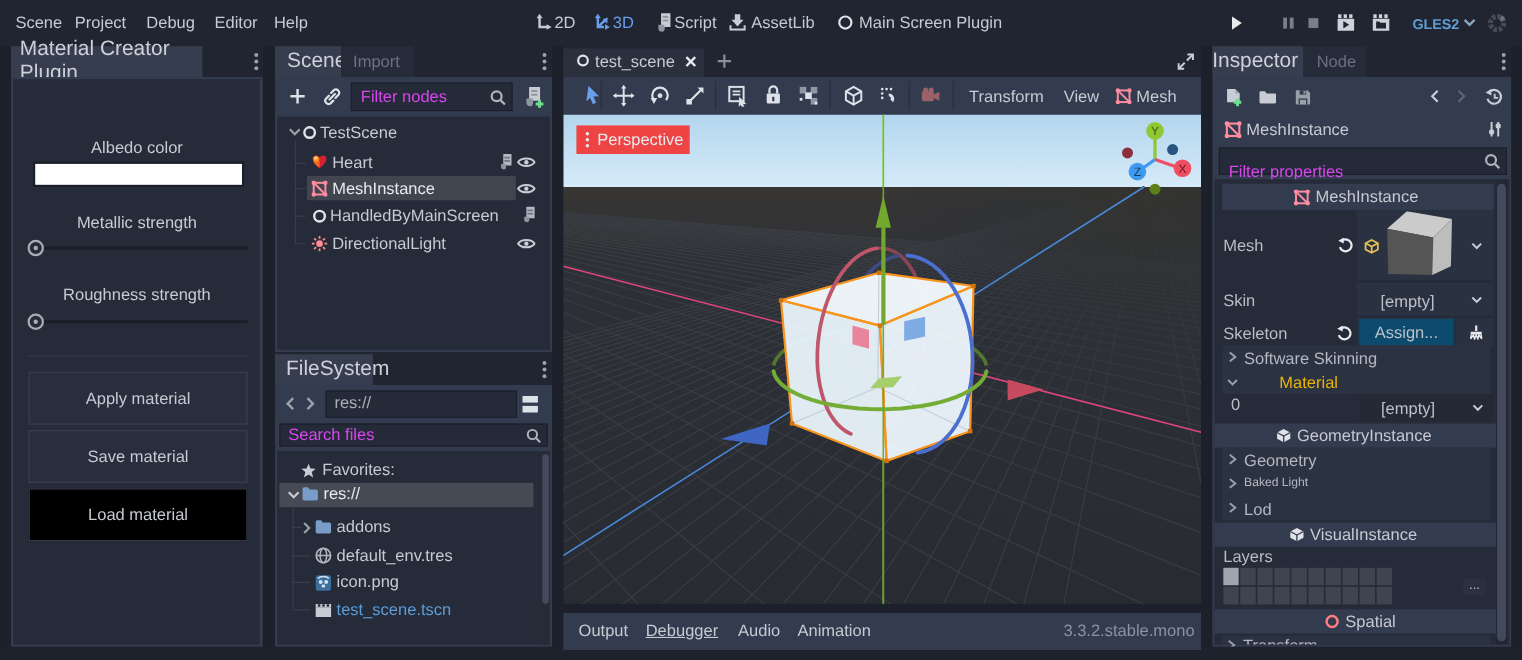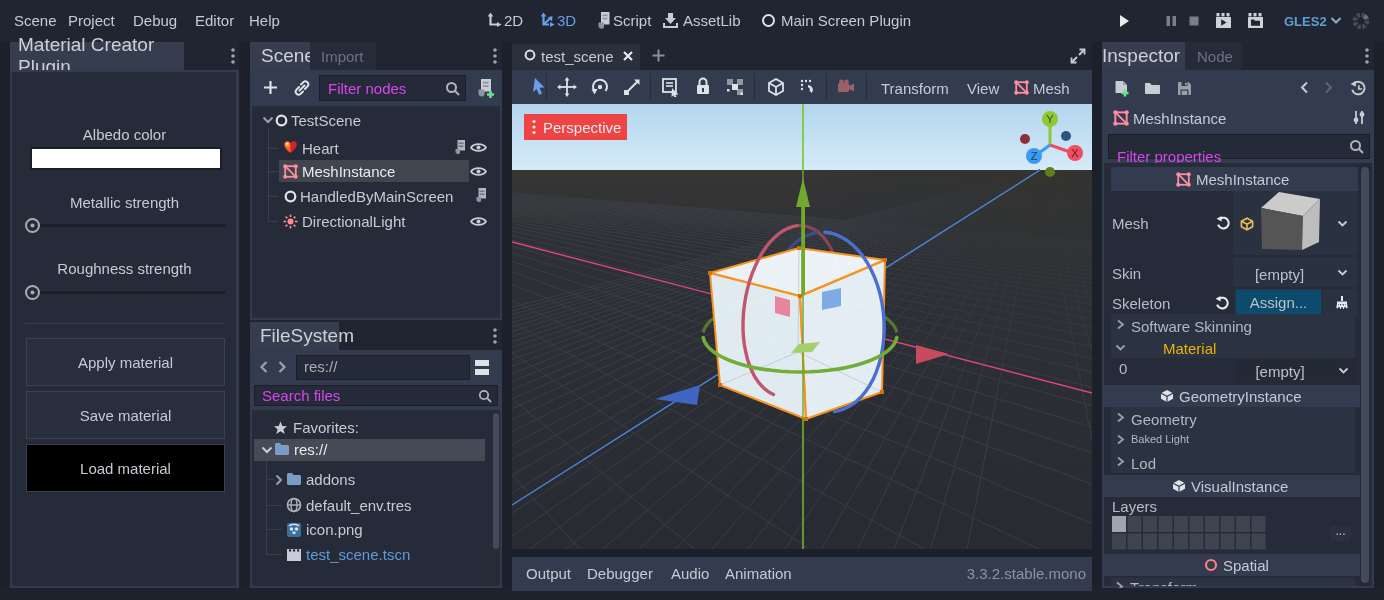--- a/index.html
+++ b/index.html
@@ -650,21 +650,21 @@
   <svg style="margin-left:7px;" width="6" height="16" viewBox="0 0 6 16">
     <circle cx="3" cy="2.5" r="1.6" fill="#e8eaee"></circle>
       <circle cx="3" cy="8" r="1.6" fill="#e8eaee"></circle>
       <circle cx="3" cy="13.5" r="1.6" fill="#e8eaee"></circle>
   </svg>
   <span style="color:#e6eaee;font-size:15px;margin-left:6px;">Perspective</span>
 </div>
 
 <div class="abs panel" style="left:512px;top:557px;width:580px;height:34px;">
   <div class="abs txt" style="left:14px;top:8px;">Output</div>
-  <div class="abs txt" style="left:75px;top:8px;">Debugger</div>
+  <div class="abs txt" style="left:75px;top:8px;text-decoration:underline;">Debugger</div>
   <div class="abs txt" style="left:159px;top:8px;">Audio</div>
   <div class="abs txt" style="left:213px;top:8px;">Animation</div>
   <div class="abs" style="right:6px;top:8px;font-size:15px;color:#8c92a0;">3.3.2.stable.mono</div>
 </div>
 
 <div class="abs tab-on" style="left:1102px;top:42px;width:83px;height:28px;">Inspector</div>
 <div class="abs" style="left:1185px;top:42px;width:57px;height:28px;background:#262b3a;color:#6c7280;font-size:15px;display:flex;align-items:center;padding-left:12px;">Node</div>
 <svg class="abs" style="left:1362px;top:47px;" width="10" height="20" viewBox="0 0 10 20">
   <circle cx="5" cy="3" r="1.8" fill="#9da2ac"></circle>
     <circle cx="5" cy="9" r="1.8" fill="#9da2ac"></circle>

